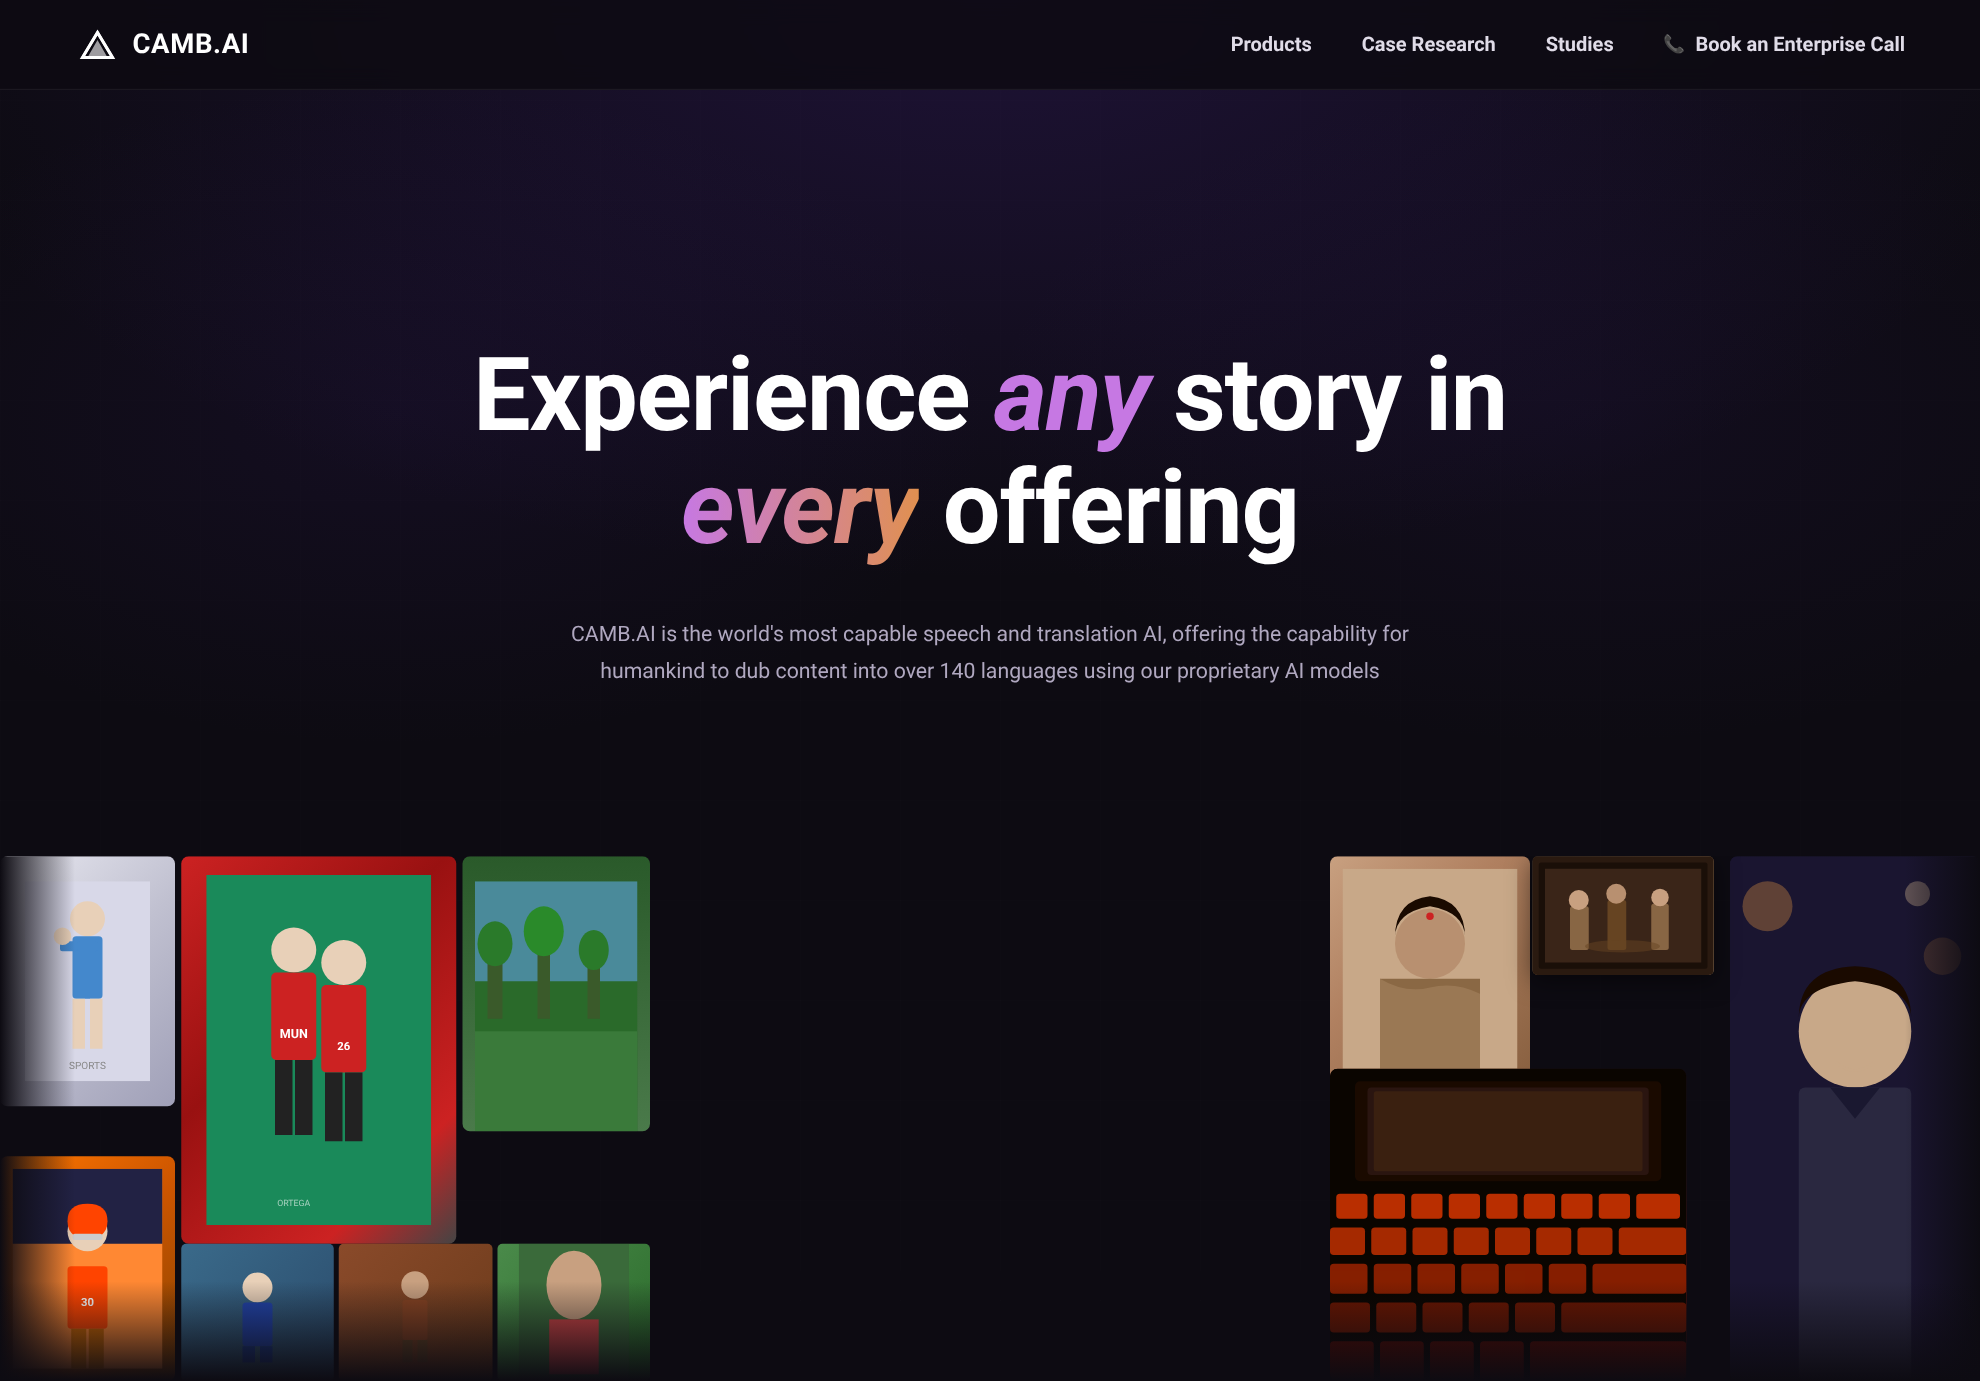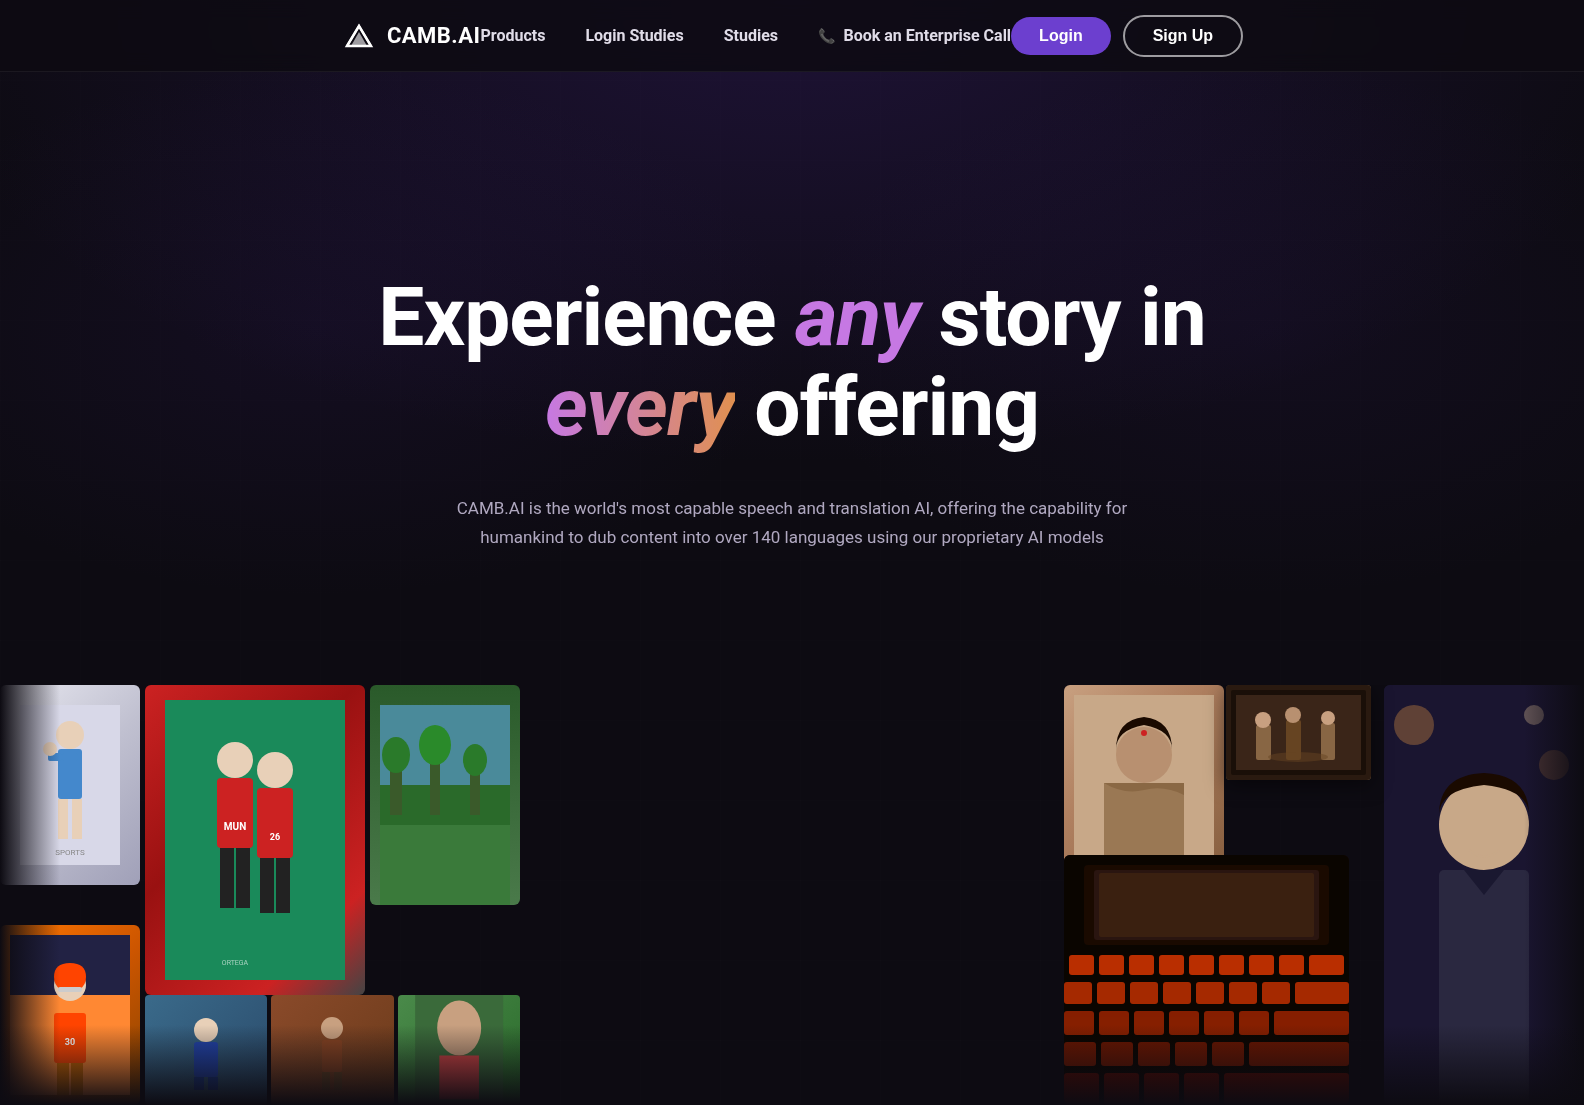--- a/index.html
+++ b/index.html
@@ -19,21 +19,21 @@
 
     
     .navbar {
       position: fixed;
       top: 0;
       left: 0;
       width: 100%;
       height: 72px;
       display: flex;
       align-items: center;
-      justify-content: center;
+      justify-content: space-between;
       padding: 0 60px;
       background: rgba(13, 11, 18, 0.85);
       backdrop-filter: blur(10px);
       z-index: 100;
       border-bottom: 1px solid rgba(255,255,255,0.06);
     }
 
     .navbar-logo {
       display: flex;
       align-items: center;
@@ -386,34 +386,30 @@
     <svg class="logo-icon" viewBox="0 0 36 36" fill="none" xmlns="http://www.w3.org/2000/svg">
       <path d="M6 28 L18 8 L30 28 Z" fill="none" stroke="white" stroke-width="2.5"></path>
       <path d="M10 28 L18 14 L26 28 Z" fill="white" opacity="0.6"></path>
       <path d="M6 28 L18 8 L30 28" fill="none" stroke="white" stroke-width="2"></path>
     </svg>
     <span class="logo-text">CAMB.AI</span>
   </a>
 
   <ul class="navbar-nav">
     <li><a href="#">Products</a></li>
-    <li><a href="#">Login Studies</a></li>
+    <li><a href="#">Case Research</a></li>
     <li><a href="#">Studies</a></li>
     <li>
       <a href="#" class="nav-enterprise">
         <span class="phone-icon">📞</span>
         <span>Book an Enterprise Call</span>
       </a>
     </li>
   </ul>
 
-  <div class="navbar-actions">
-    <button class="btn-login">Login</button>
-    <button class="btn-signup">Sign Up</button>
-  </div>
 </nav>
 
 <section class="hero">
   <div class="bg-pattern"></div>
 
   <div class="hero-content">
     <h1 class="hero-title">
       <span>Experience </span><span class="highlight-any">any</span><span> story in</span><br>
       <span class="highlight-every">every</span><span> offering</span>
     </h1>

